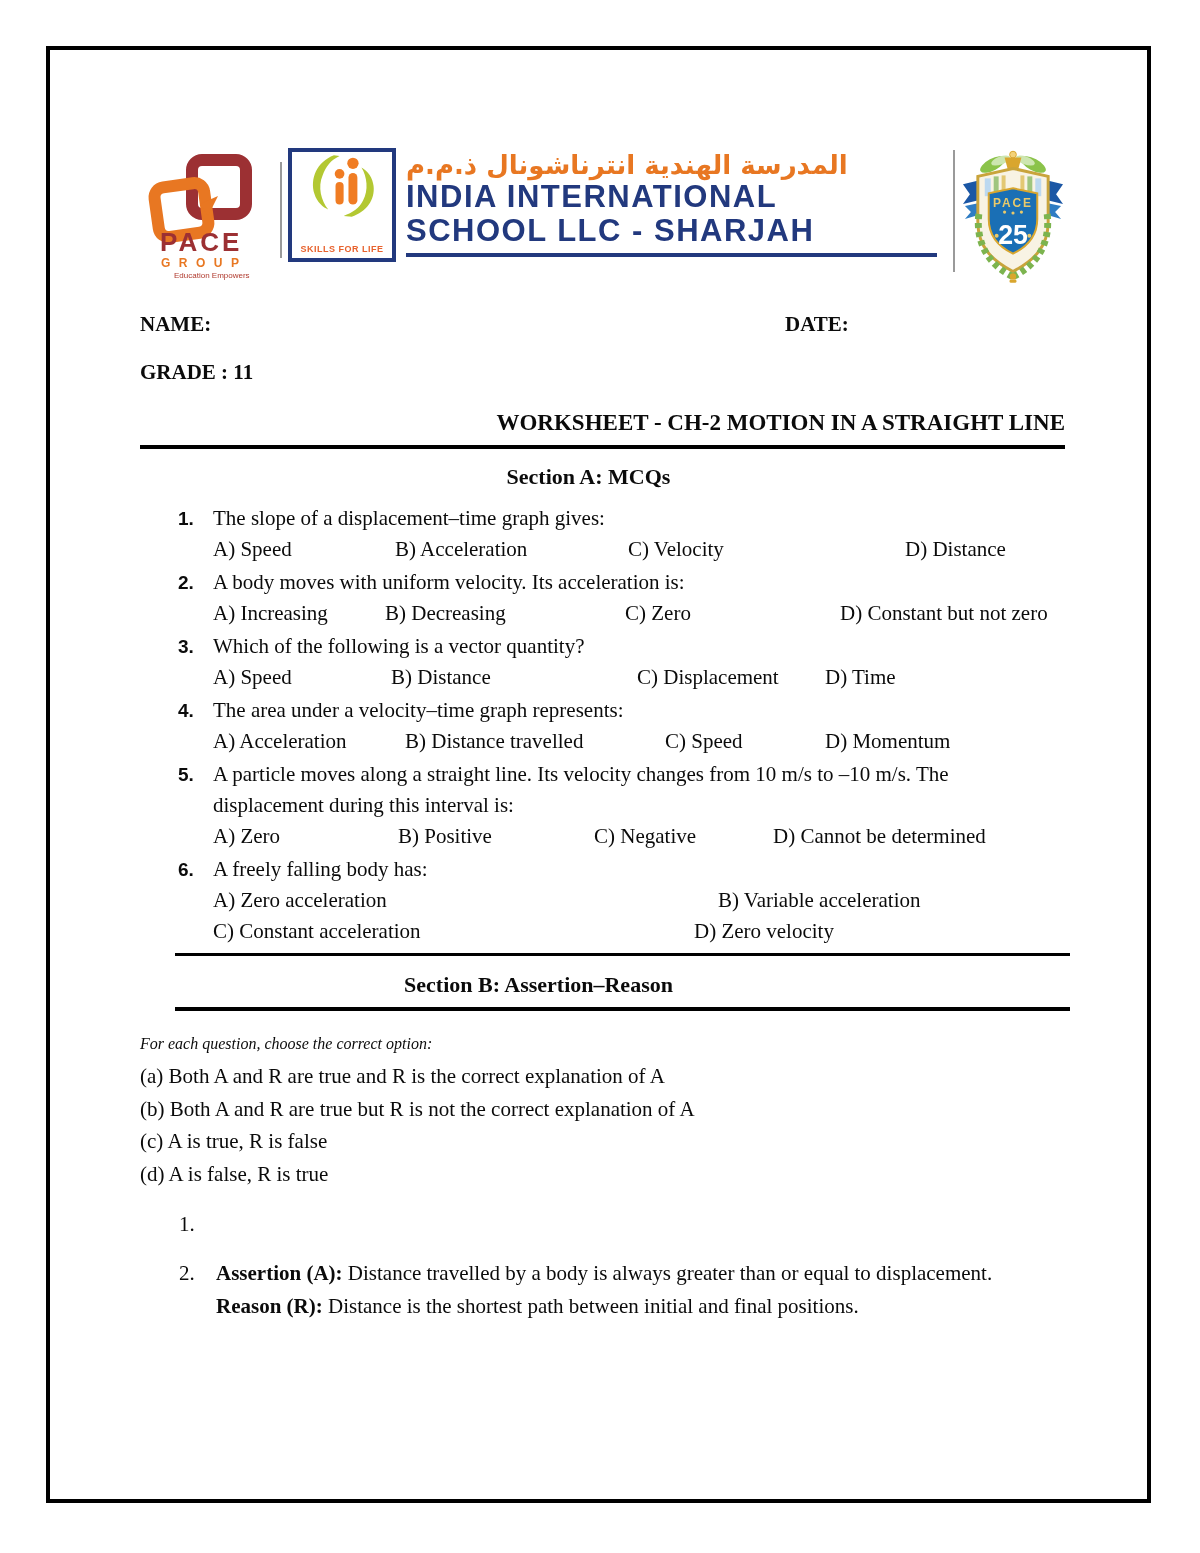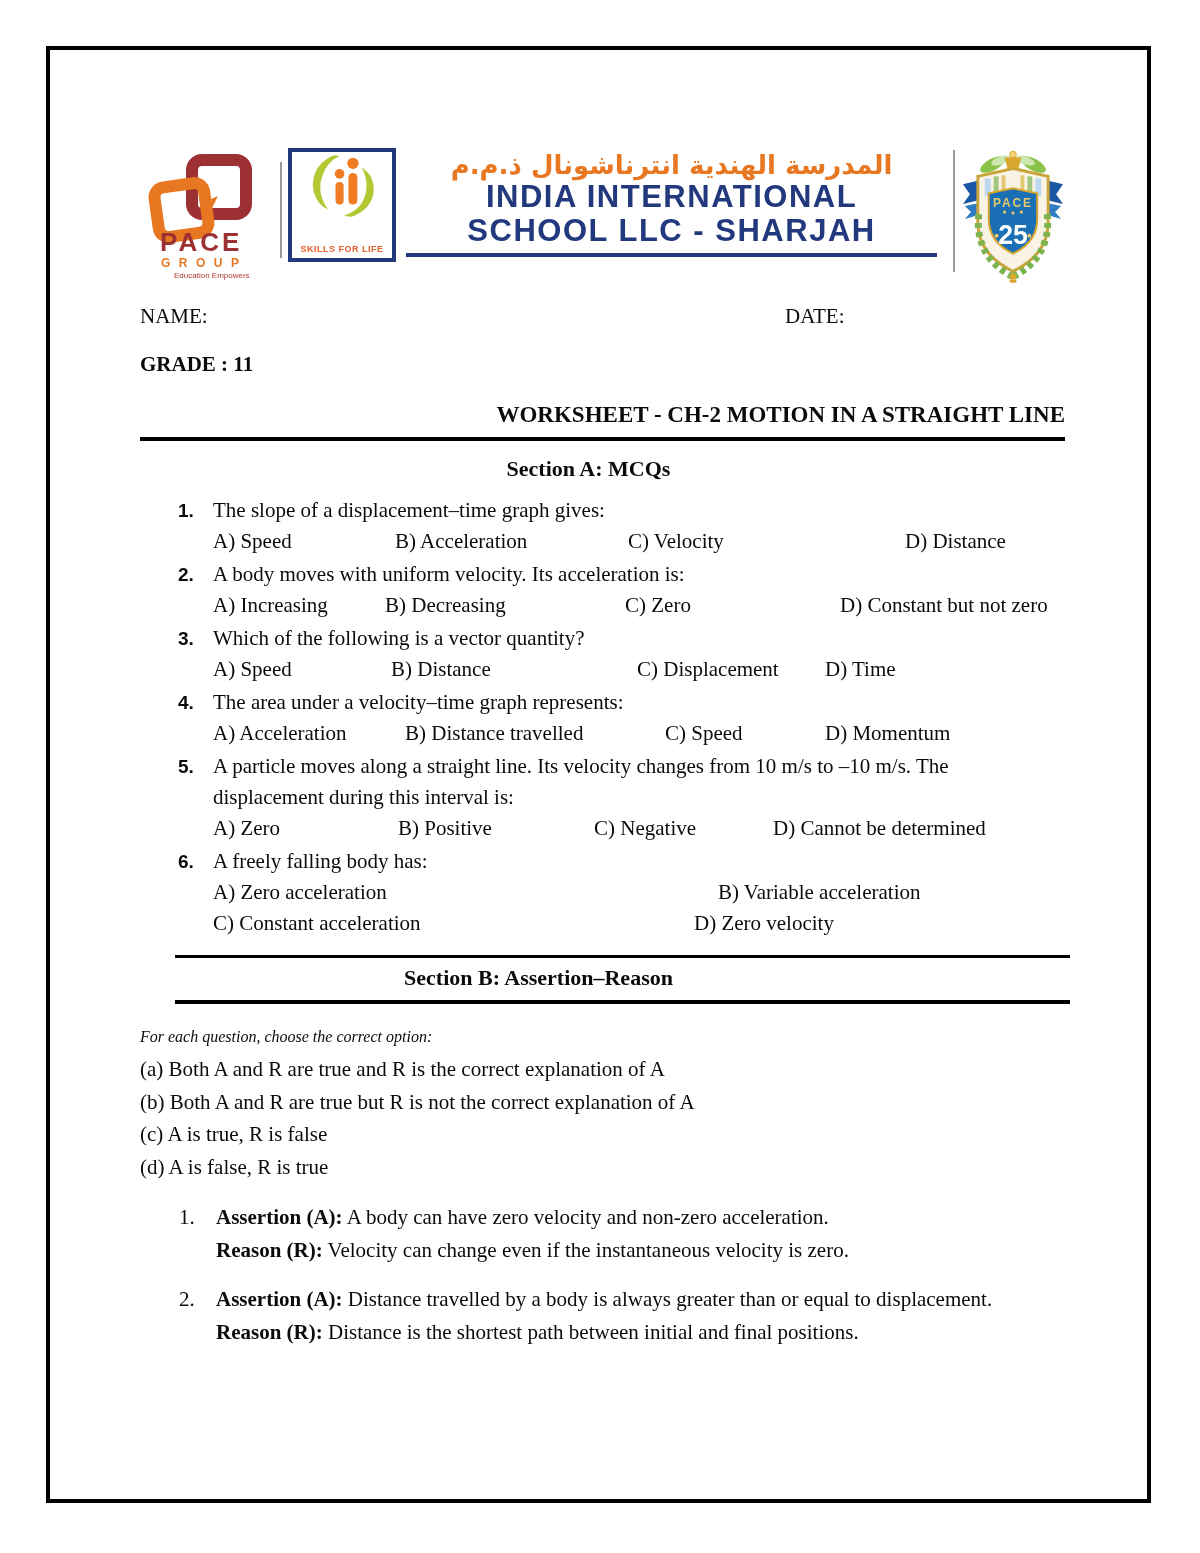--- a/index.html
+++ b/index.html
@@ -17,32 +17,32 @@
   
   .header{display:flex; align-items:flex-start; height:140px;}
   .pace{width:134px; margin-top:6px;}
   .vdiv{width:2px; background:#9a9a9a; height:96px; margin:14px 6px 0 6px;}
   .vdiv.tall{height:122px; margin-top:2px;}
   .iisbox{width:108px; height:114px; border:4px solid var(--navy); background:#fff;
           display:flex; flex-direction:column; align-items:center; justify-content:flex-end;
           padding-bottom:4px;gap:24px;}
   .iis-caption{font-family:"Liberation Sans",sans-serif; font-size:9px; font-weight:bold;
                color:#E8622D; letter-spacing:.5px; white-space:nowrap;}
-  .school{flex:1; text-align:center; padding:0 10px; margin-top:2px;}
+  .school{flex:1; text-align:left; padding:0 10px; margin-top:2px;}
   .school-arabic{font-family:"DejaVu Sans",sans-serif; font-weight:bold; font-size:26px;
                  color:var(--orange); direction:rtl; line-height:30px;}
   .school-l1,.school-l2{font-family:"Liberation Sans",sans-serif; font-weight:bold;
                  font-size:31px; line-height:34px; color:var(--navy); letter-spacing:1.5px;
                  white-space:nowrap;}
   .school-rule{height:4px; background:var(--navy); margin-top:5px;}
   .crest{width:104px; margin-top:0;}
 
   
-  .row-namedate{position:relative; margin-top:16px; height:26px;
-                font-weight:normal; font-size:21px;}
+  .row-namedate{position:relative; margin-top:24px; height:26px;
+                font-weight:bold; font-size:21px;}
   .date-label{position:absolute; left:645px; top:0;}
   .row-grade{margin-top:22px; height:26px; font-weight:bold; font-size:21px;}
 
   
   .doc-title{margin-top:24px; text-align:right; padding-left:44px;
              font-weight:bold; font-size:23px;}
   .title-rule{margin-top:9px; height:4px; background:#000;}
   .secA-head{margin-top:15px; text-align:center; padding-right:28px;
              font-weight:bold; font-size:22px;}
 
@@ -54,23 +54,23 @@
   .qbody{width:842px;}
   .opt{display:inline-block; vertical-align:top;}
   .qo1 .oA{width:182px}.qo1 .oB{width:233px}.qo1 .oC{width:277px}
   .qo2 .oA{width:172px}.qo2 .oB{width:240px}.qo2 .oC{width:215px}
   .qo3 .oA{width:178px}.qo3 .oB{width:246px}.qo3 .oC{width:188px}
   .qo4 .oA{width:192px}.qo4 .oB{width:260px}.qo4 .oC{width:160px}
   .qo5 .oA{width:185px}.qo5 .oB{width:196px}.qo5 .oC{width:179px}
   .qo6 .oA{width:505px}.qo6 .oC{width:481px}
 
   
-  .secB-band{margin-top:16px; margin-left:35px; width:895px;
+  .secB-band{margin-top:6px; margin-left:35px; width:895px;
              border-top:3px solid #000; border-bottom:4px solid #000;
-             padding:7px 0 9px;}
+             padding:16px 0 9px;}
   .secB-head{text-align:center; padding-right:168px; font-weight:bold; font-size:22px;}
   .secB-intro{margin-top:16px; font-size:16px; line-height:33px;font-style:italic;}
   .secB-choices p{font-size:21px; line-height:32.5px;}
 
   .ar-list{margin-top:18px;}
   .ar-q{display:flex; margin-bottom:16px; font-size:21px; line-height:33px;}
   .ar-num{margin-left:39px; width:37px;}
   .ar-body{width:780px;}
   .bold{font-weight:bold;}
 </style>
@@ -227,24 +227,20 @@
     <p>(a) Both A and R are true and R is the correct explanation of A</p>
     <p>(b) Both A and R are true but R is not the correct explanation of A</p>
     <p>(c) A is true, R is false</p>
     <p>(d) A is false, R is true</p>
   </div>
 
   <div class="ar-list">
 
     <div class="ar-q">
       <span class="ar-num">1.</span>
-      <div class="ar-body">
-        <div><span class="bold">Assertion (A):</span><span> A body can have zero velocity and non-zero acceleration.</span></div>
-        <div><span class="bold">Reason (R):</span><span> Velocity can change even if the instantaneous velocity is zero.</span></div>
-      </div>
     </div>
 
     <div class="ar-q">
       <span class="ar-num">2.</span>
       <div class="ar-body">
         <div><span class="bold">Assertion (A):</span><span> Distance travelled by a body is always greater than or equal to displacement.</span></div>
         <div><span class="bold">Reason (R):</span><span> Distance is the shortest path between initial and final positions.</span></div>
       </div>
     </div>
   </div>

